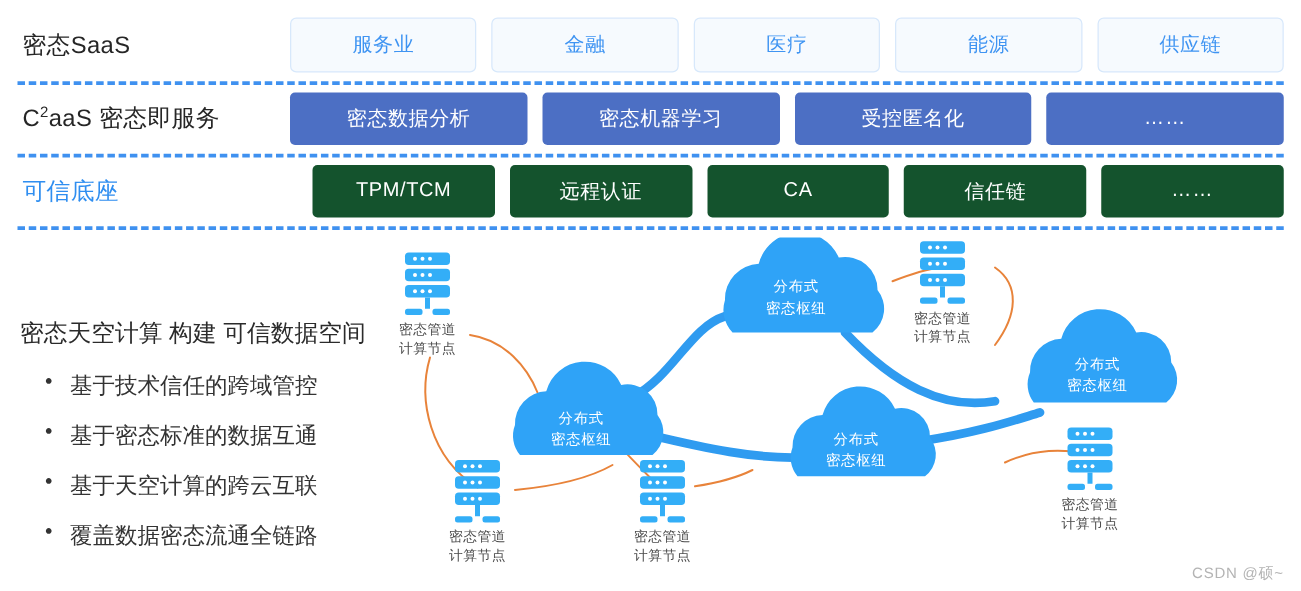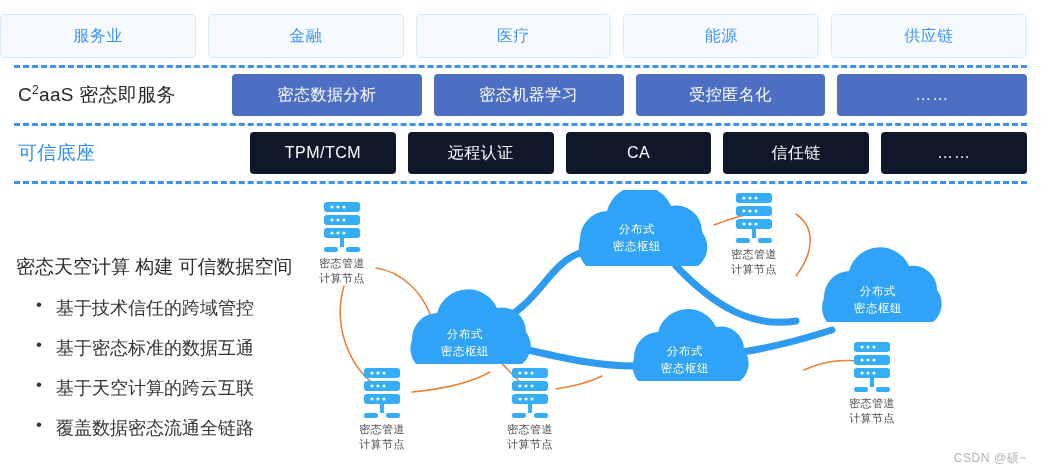--- a/index.html
+++ b/index.html
@@ -64,21 +64,21 @@
   .cell-caas{
     height:42px;
     background:#4c6fc4;
     color:#ffffff;
     border-radius:4px;
   }
 
   
   .cell-base{
     height:42px;
-    background:#0f172a;
+    background:#14532d;
     color:#ffffff;
     border-radius:4px;
   }
   .cell .dots{letter-spacing:1px;}
 
   
   #lower{position:absolute;left:0;top:190px;width:1041px;height:283px;}
 
   #copy{
     position:absolute;left:16px;top:64px;width:300px;
@@ -133,20 +133,21 @@
 </head>
 <body>
 
 <div id="stack">
 
   <div class="divider" id="div1"></div>
   <div class="divider" id="div2"></div>
   <div class="divider" id="div3"></div>
 
   <div class="row" id="row1">
+    <div class="row-label lbl-dark">密态SaaS</div>
     <div class="cells">
       <div class="cell cell-saas">服务业</div>
       <div class="cell cell-saas">金融</div>
       <div class="cell cell-saas">医疗</div>
       <div class="cell cell-saas">能源</div>
       <div class="cell cell-saas">供应链</div>
     </div>
   </div>
 
   <div class="row" id="row2">

